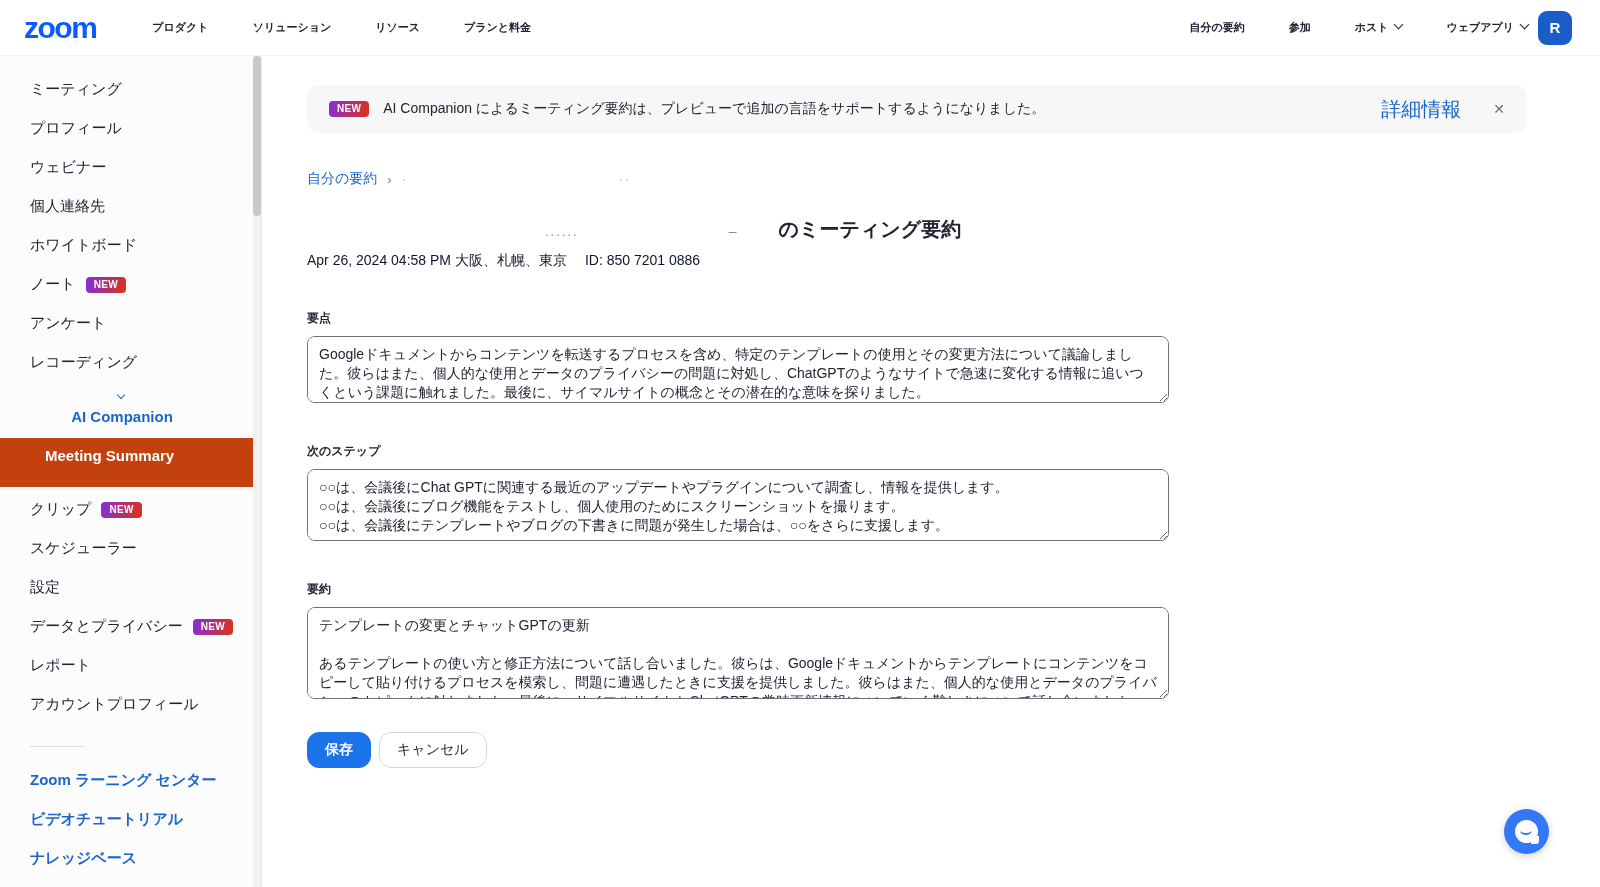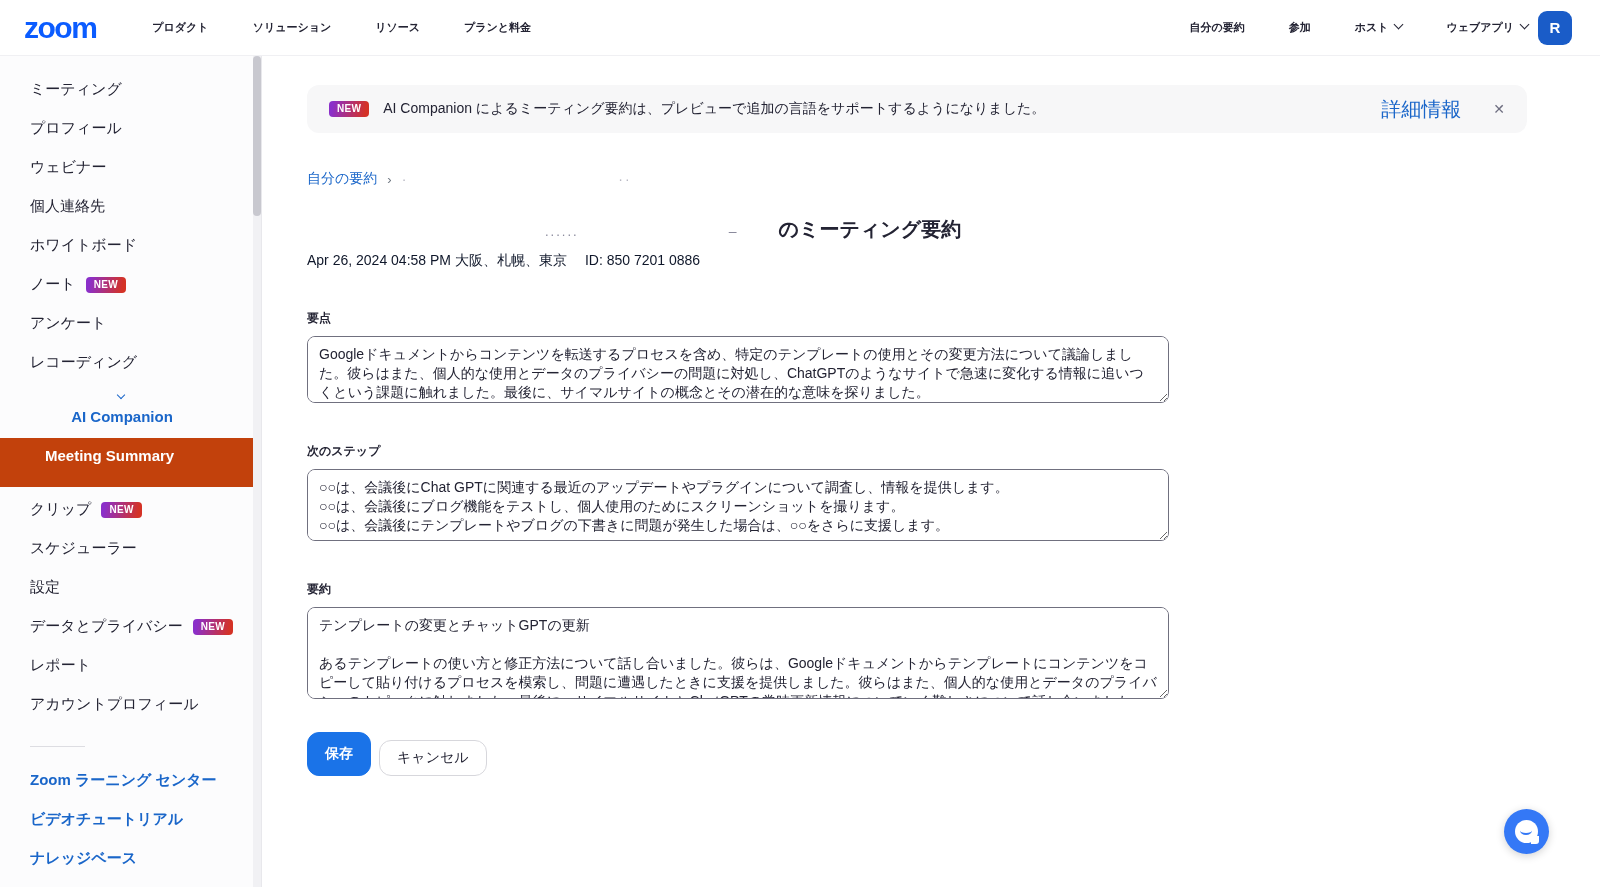--- a/index.html
+++ b/index.html
@@ -66,21 +66,21 @@
     border-radius:8px; padding:8px 11px; font-size:14px; line-height:19px; color:#232333;
     font-family:"Liberation Sans","DejaVu Sans",sans-serif; background:#fff; resize:vertical; }
   #ta-keypoints { height:67px; }
   #ta-nextsteps { height:72px; }
   #ta-summary   { height:92px; }
 
   .btn-row { margin-top:33px; display:flex; gap:8px; }
   .btn { font-size:14px; border-radius:12px; padding:8px 17px; cursor:pointer;
     font-family:inherit; border:1px solid transparent; }
   .btn-primary { background:#1A73E8; color:#fff; border-color:#1A73E8; font-weight:600; }
-  .btn-secondary { background:#fff; color:#232333; border-color:#d7d7dc;margin-top:8px; }
+  .btn-secondary { background:#fff; color:#232333; border-color:#d7d7dc; }
 
   
   .chat-fab { position:fixed; right:51px; bottom:33px; width:45px; height:45px; border-radius:50%;
     background:#3478F6; border:none; cursor:pointer; display:flex; align-items:center;
     justify-content:center; box-shadow:0 2px 8px rgba(0,0,0,.18); }
   .chat-bubble { position:relative; width:23px; height:23px; background:#fff;
     border-radius:50% 50% 50% 50%; }
   .chat-bubble::after { content:""; position:absolute; right:-1px; bottom:-1px; width:8px; height:8px;
     background:#fff; border-radius:0 0 3px 0; }
   .chat-smile { position:absolute; left:5px; top:6px; width:12px; height:9px;

